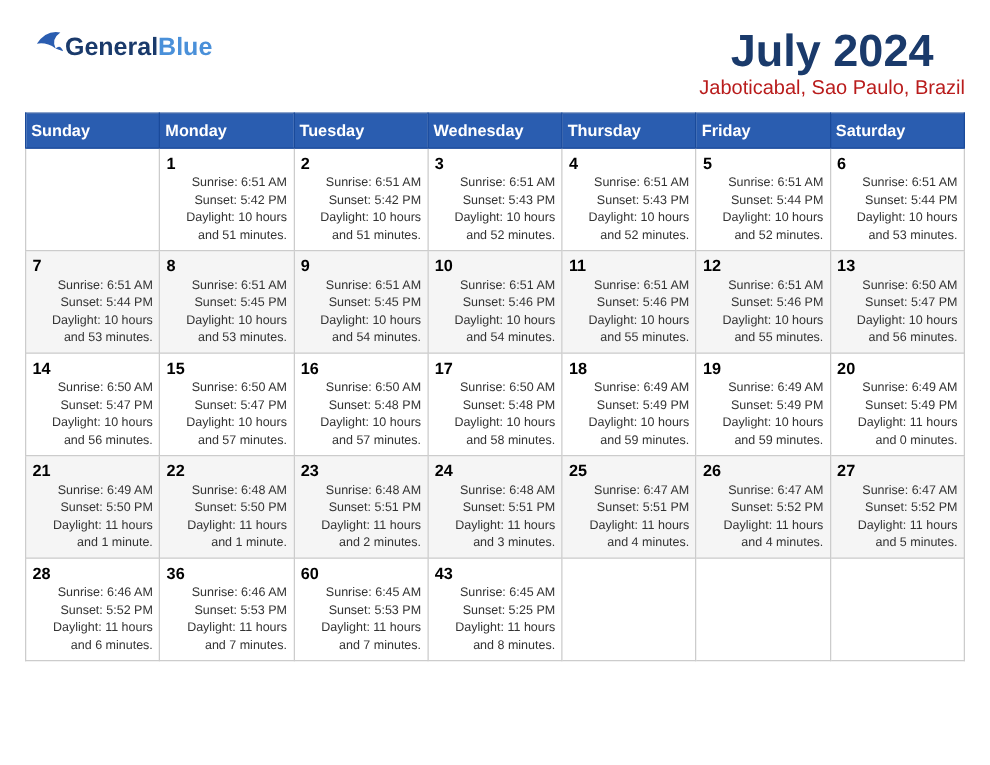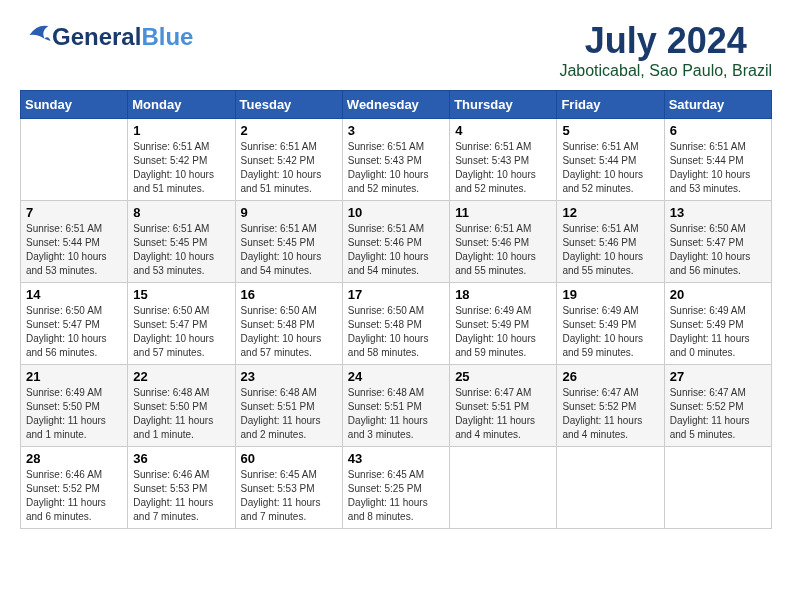--- a/index.html
+++ b/index.html
@@ -14,21 +14,21 @@
       display: flex;
       justify-content: space-between;
       align-items: flex-start;
       margin-bottom: 10px;
     }
     .logo {
       display: flex;
       align-items: center;
     }
     .logo-text {
-      font-size: 24px;
+      font-size: 20px;
       font-weight: bold;
       color: #1a3a6b;
       line-height: 1.1;
     }
     .logo-text span {
       color: #4a90d9;
     }
     .logo-bird {
       width: 30px;
       height: 30px;
@@ -37,21 +37,21 @@
     .title-block {
       text-align: center;
     }
     .month-title {
       font-size: 36px;
       font-weight: bold;
       color: #1a3a6b;
     }
     .location {
       font-size: 16px;
-      color: #14532d;
+      color: #b91c1c;
     }
     table {
       width: 100%;
       border-collapse: collapse;
       font-size: 11px;
     }
     th {
       background-color: #2a5db0;
       color: #fff;
       padding: 6px 4px;
@@ -71,20 +71,21 @@
       font-size: 13px;
       font-weight: bold;
       color: #000;
       display: block;
       margin-bottom: 2px;
     }
     .day-info {
       font-size: 10px;
       color: #333;
       line-height: 1.4;
+      text-align: right;
     }
     td.empty {
       background: #f9f9f9;
     }
     tr:nth-child(even) td {
       background: #f5f5f5;
     }
     tr:nth-child(odd) td {
       background: #ffffff;
     }

